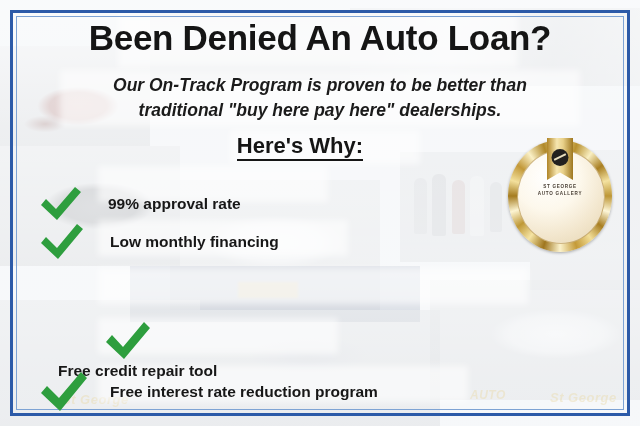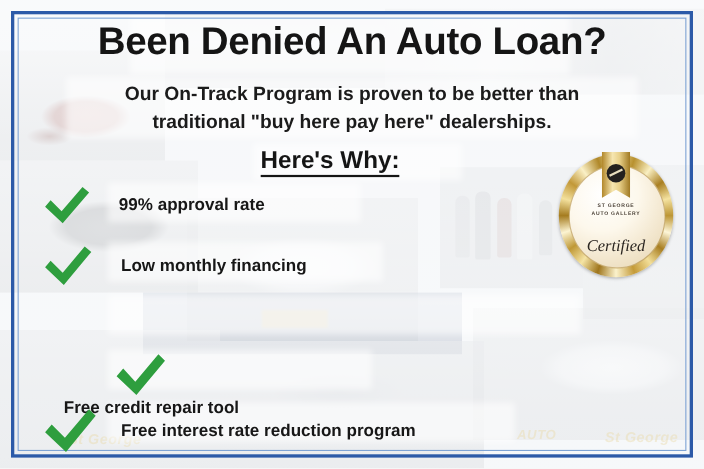--- a/index.html
+++ b/index.html
@@ -175,20 +175,21 @@
 
   .subline {
     position: absolute;
     left: 0;
     width: 640px;
     text-align: center;
     font-size: 17.5px;
     font-weight: bold;
     color: #1b1b1b;
     white-space: nowrap;
+    font-style: italic;
   }
   .subline-1 { top: 75px; }
   .subline-2 { top: 100px; }
 
   .heres-why {
     position: absolute;
     left: 0; top: 133px;
     width: 520px;
     text-align: center;
     font-size: 22px;
@@ -218,21 +219,21 @@
     display: block;
     flex: 0 0 auto;
   }
   .benefit-label {
     font-size: 15.5px;
     font-weight: bold;
     color: #171717;
     white-space: nowrap;
   }
 
-  .item-0 { left: 38px; top: 168px; }
+  .item-0 { left: 38px; top: 185px; }
   .item-1 { left: 38px; top: 222px; }
   .item-2 { left: 38px; top: 272px; }
   .item-3 { left: 38px; top: 320px; flex-direction: column; }
   .item-4 { left: 38px; top: 370px; }
 
   .item-0 .benefit-label,
   .item-1 .benefit-label { margin-left: 24px; }
   .item-2 .benefit-label,
   .item-3 .benefit-label,
   .item-4 .benefit-label { margin-left: 20px; }
@@ -430,17 +431,16 @@
     <div class="seal">
       <div class="seal-ring"></div>
       <div class="seal-scallop"></div>
       <div class="seal-face"></div>
       <div class="seal-ribbon"></div>
       <div class="seal-emblem"></div>
       <div class="seal-brand">
         <div>ST GEORGE</div>
         <div>AUTO GALLERY</div>
       </div>
-      <div class="seal-sub">Certified</div>
     </div>
 
   </div>
 </div>
 
 </body></html>

